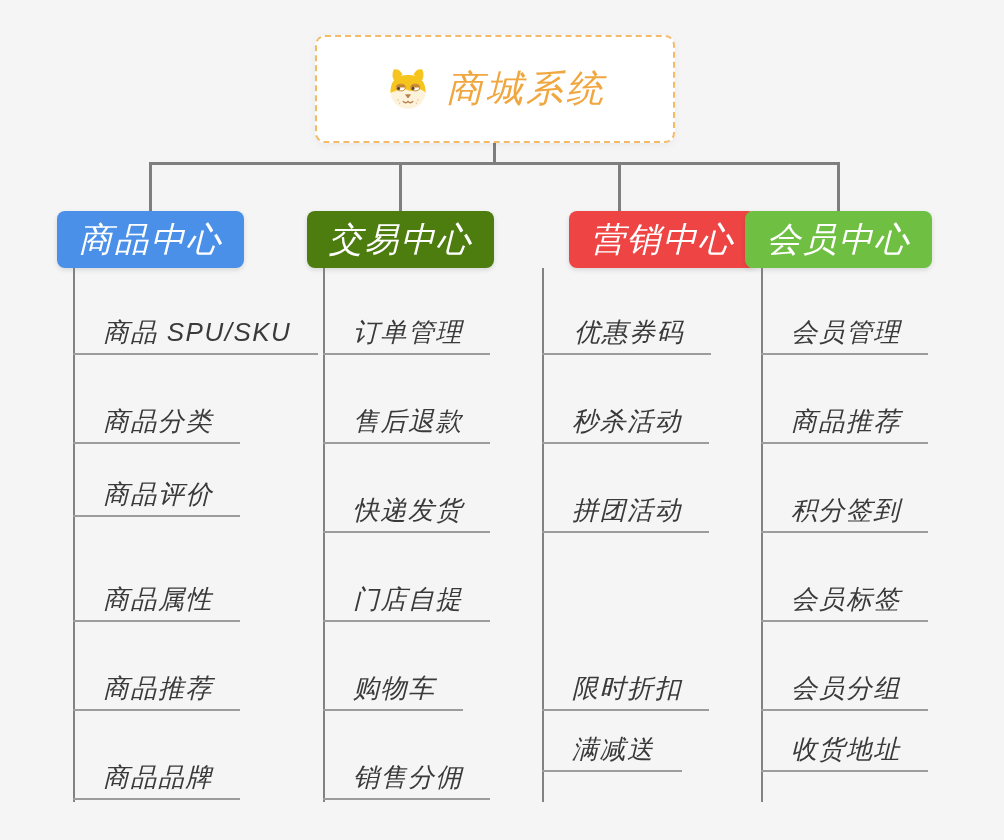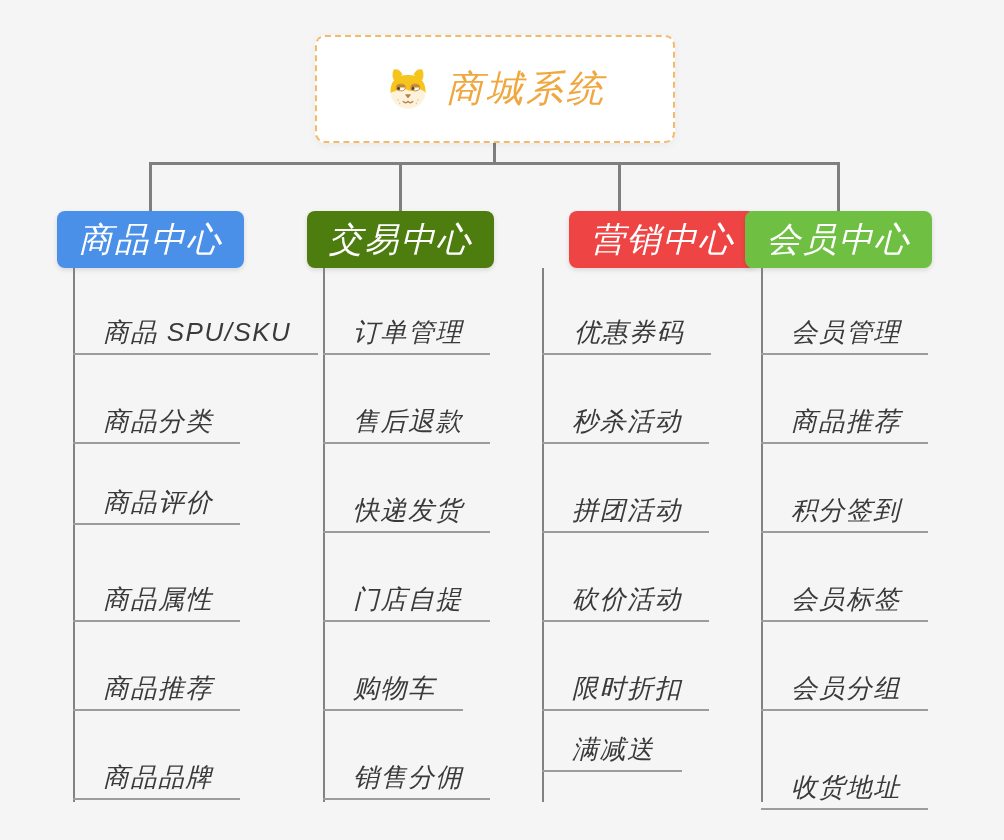--- a/index.html
+++ b/index.html
@@ -124,21 +124,21 @@
     </svg>
     <span class="root-title">商城系统</span>
   </div>
 
 <div class="connector drop" style="left: 149px;"></div>
     <div class="branch" style="left: 57px;">
       <div class="branch-header" style="background: rgb(74, 144, 232);">商品中心</div>
       <div class="trunk"></div>
       <div class="node-item" style="top: 106px;">商品 SPU/SKU</div>
       <div class="node-item" style="top: 195px;">商品分类</div>
-      <div class="node-item" style="top: 276px;">商品评价</div>
+      <div class="node-item" style="top: 268px;">商品评价</div>
       <div class="node-item" style="top: 373px;">商品属性</div>
       <div class="node-item" style="top: 462px;">商品推荐</div>
       <div class="node-item" style="top: 551px;">商品品牌</div>
     </div>
     <div class="connector drop" style="left: 399px;"></div>
     <div class="branch" style="left: 307px;">
       <div class="branch-header" style="background: #4d7c0f;">交易中心</div>
       <div class="trunk"></div>
       <div class="node-item" style="top: 106px;">订单管理</div>
       <div class="node-item" style="top: 195px;">售后退款</div>
@@ -147,28 +147,27 @@
       <div class="node-item" style="top: 462px;">购物车</div>
       <div class="node-item" style="top: 551px;">销售分佣</div>
     </div>
     <div class="connector drop" style="left: 618px;"></div>
     <div class="branch" style="left: 526px;">
       <div class="branch-header" style="background: #ef4444; margin-left: 43px;">营销中心</div>
       <div class="trunk"></div>
       <div class="node-item" style="top: 106px; padding-left: 32px;">优惠券码</div>
       <div class="node-item" style="top: 195px;">秒杀活动</div>
       <div class="node-item" style="top: 284px;">拼团活动</div>
-      <div class="node-item" style="top: 373px;">砍价活动</div>
       <div class="node-item" style="top: 462px;">限时折扣</div>
       <div class="node-item" style="top: 523px;">满减送</div>
     </div>
     <div class="connector drop" style="left: 837px;"></div>
     <div class="branch" style="left: 745px;">
       <div class="branch-header" style="background: rgb(111, 191, 67);">会员中心</div>
       <div class="trunk"></div>
       <div class="node-item" style="top: 106px;">会员管理</div>
       <div class="node-item" style="top: 195px;">商品推荐</div>
       <div class="node-item" style="top: 284px;">积分签到</div>
       <div class="node-item" style="top: 373px;">会员标签</div>
       <div class="node-item" style="top: 462px;">会员分组</div>
-      <div class="node-item" style="top: 561px;">收货地址</div>
+      <div class="node-item" style="top: 523px;">收货地址</div>
     </div>
   </div>
 
 </body></html>

